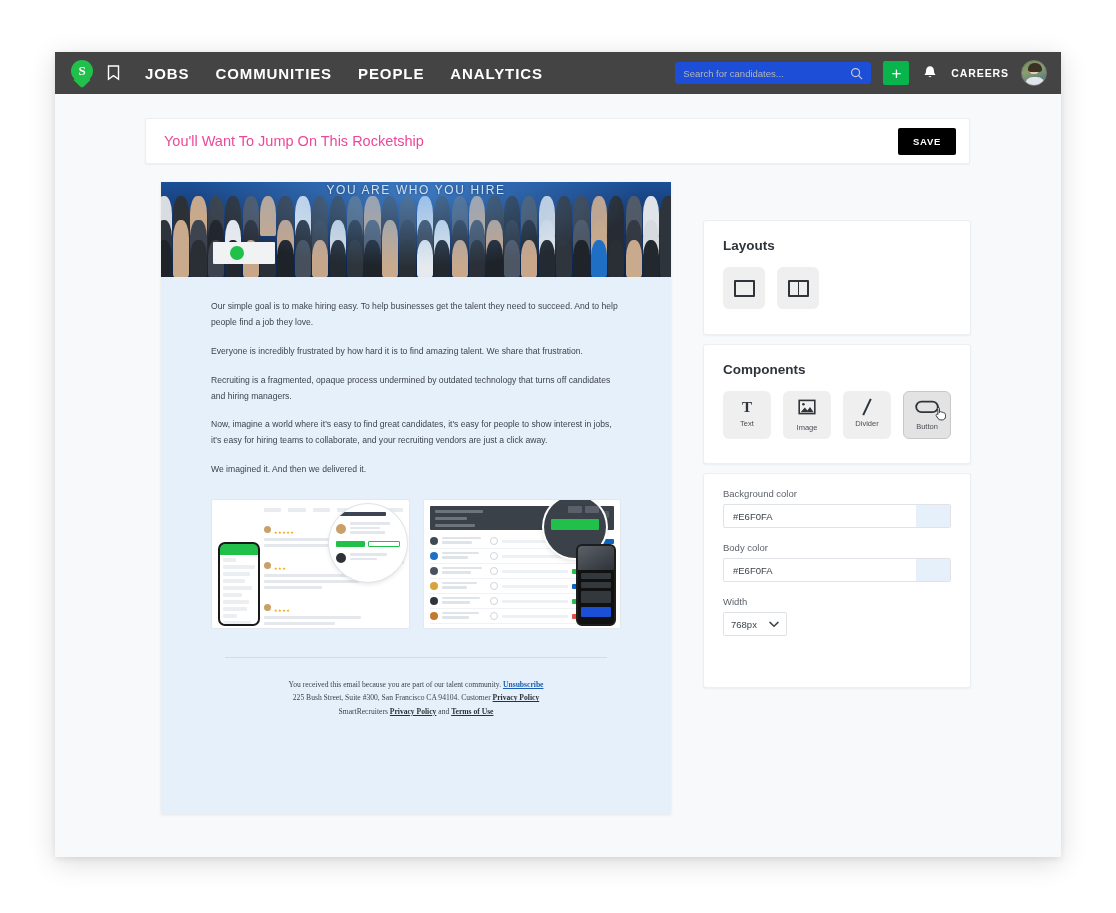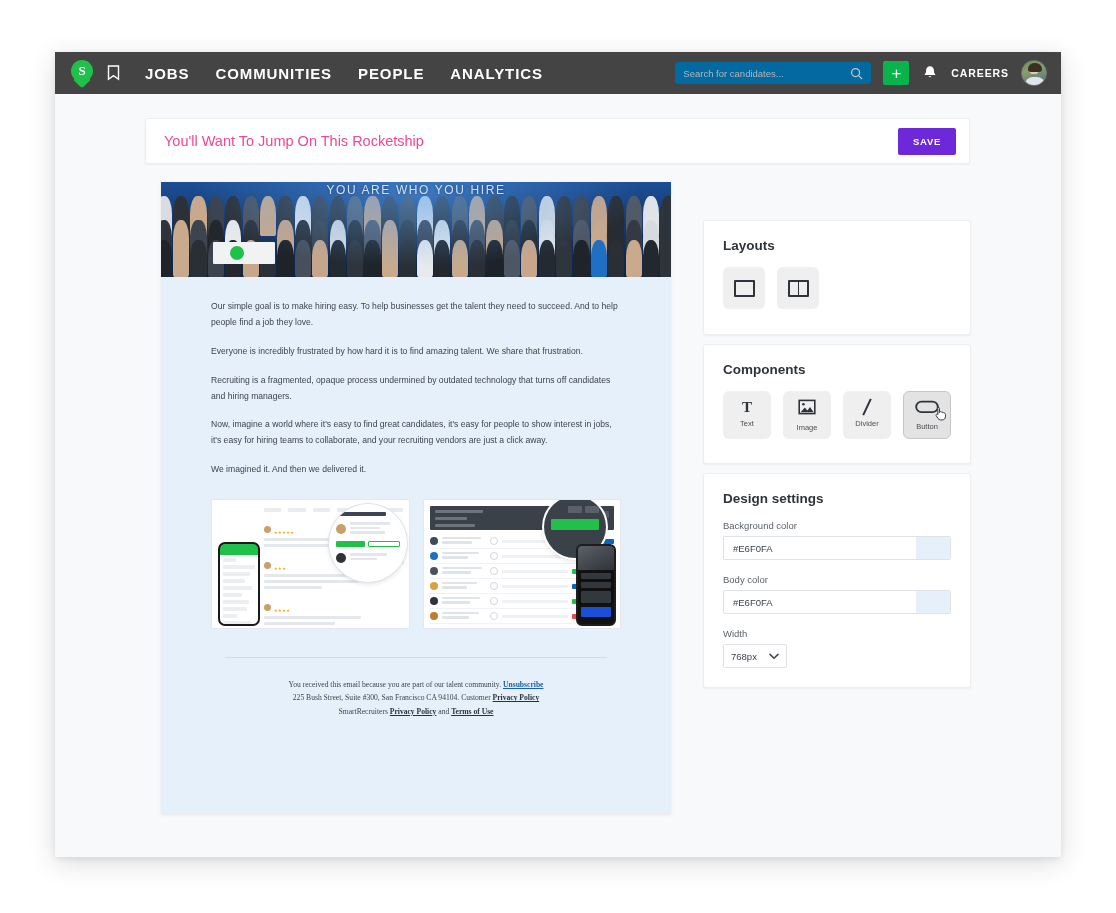--- a/index.html
+++ b/index.html
@@ -59,21 +59,21 @@
   .nav-links { display:flex; align-items:center; gap: 26px; }
   .nav-link {
     color:#ffffff; font-size:15px; font-weight:bold;
     letter-spacing:0.9px; text-decoration:none; white-space:nowrap;
     cursor:pointer;
   }
   .nav-right{
     margin-left:auto; display:flex; align-items:center; gap:12px;
   }
   #search-box{
-    width:196px; height:22px; background:#0369a1; border-radius:3px;
+    width:196px; height:22px; background:#1d4ed8; border-radius:3px;
     display:flex; align-items:center; padding:0 8px; position:relative;
   }
   #search-input{
     background:transparent; border:none; outline:none;
     color:#cfcfcf; font-size:9.5px; font-family:"Liberation Sans", sans-serif;
     width:100%;
   }
   #search-input::placeholder{ color:#b5b5b5; }
   .search-mag{ position:absolute; right:8px; top:4px; }
   #plus-button{
@@ -108,21 +108,21 @@
     width:825px; height:46px;
     background:#ffffff; border:1px solid #eceef0; border-radius:2px;
     box-shadow: 0 1px 2px rgba(0,0,0,0.05);
     display:flex; align-items:center; padding:0 13px 0 18px;
   }
   #page-title{
     font-size:14.5px; color:#ec4899; font-weight:normal;
   }
   #save-button{
     margin-left:auto;
-    background:#6d28d9; color:#fff;
+    background:#000000; color:#fff;
     font-size:9.5px; font-weight:bold; letter-spacing:0.7px;
     border:none; border-radius:2px;
     padding:8px 15px; cursor:pointer;
     font-family:"Liberation Sans", sans-serif;
   }
 
   
   #editor-area{ position:absolute; left:0; top:106px; width:908px; height:699px; }
 
   
@@ -725,21 +725,20 @@
           <span class="cursor-hand">
             <svg width="13" height="15" viewBox="0 0 13 15" aria-hidden="true">
               <path d="M3.2 1.2c.7 0 1.2.6 1.2 1.3v4.1l.6-.6c.5-.5 1.3-.4 1.7.1l.2.3c.4-.3 1-.3 1.4.1l.3.4c.4-.2.9-.1 1.2.3l.3.5c.3.5.4 1 .4 1.5v1.5c0 1.8-1.4 3.2-3.2 3.2H5.6c-1 0-1.9-.5-2.5-1.3L1.3 9.8c-.4-.6-.2-1.3.4-1.6.4-.2 1-.1 1.3.3l-.3-6c0-.7.5-1.3 1.2-1.3z" fill="#ffffff" stroke="#2f343a" stroke-width="1"></path>
             </svg>
           </span>
         </div>
       </div>
     </div>
 
     <div class="panel" id="panel-design">
-      <div class="panel-title">Design settings</div>
 
       <div class="field-label">Background color</div>
       <div class="input-row">
         <input type="text" value="#E6F0FA" style="">
         <div class="swatch"></div>
       </div>
 
       <div class="field-label">Body color</div>
       <div class="input-row">
         <input type="text" value="#E6F0FA" style="">

